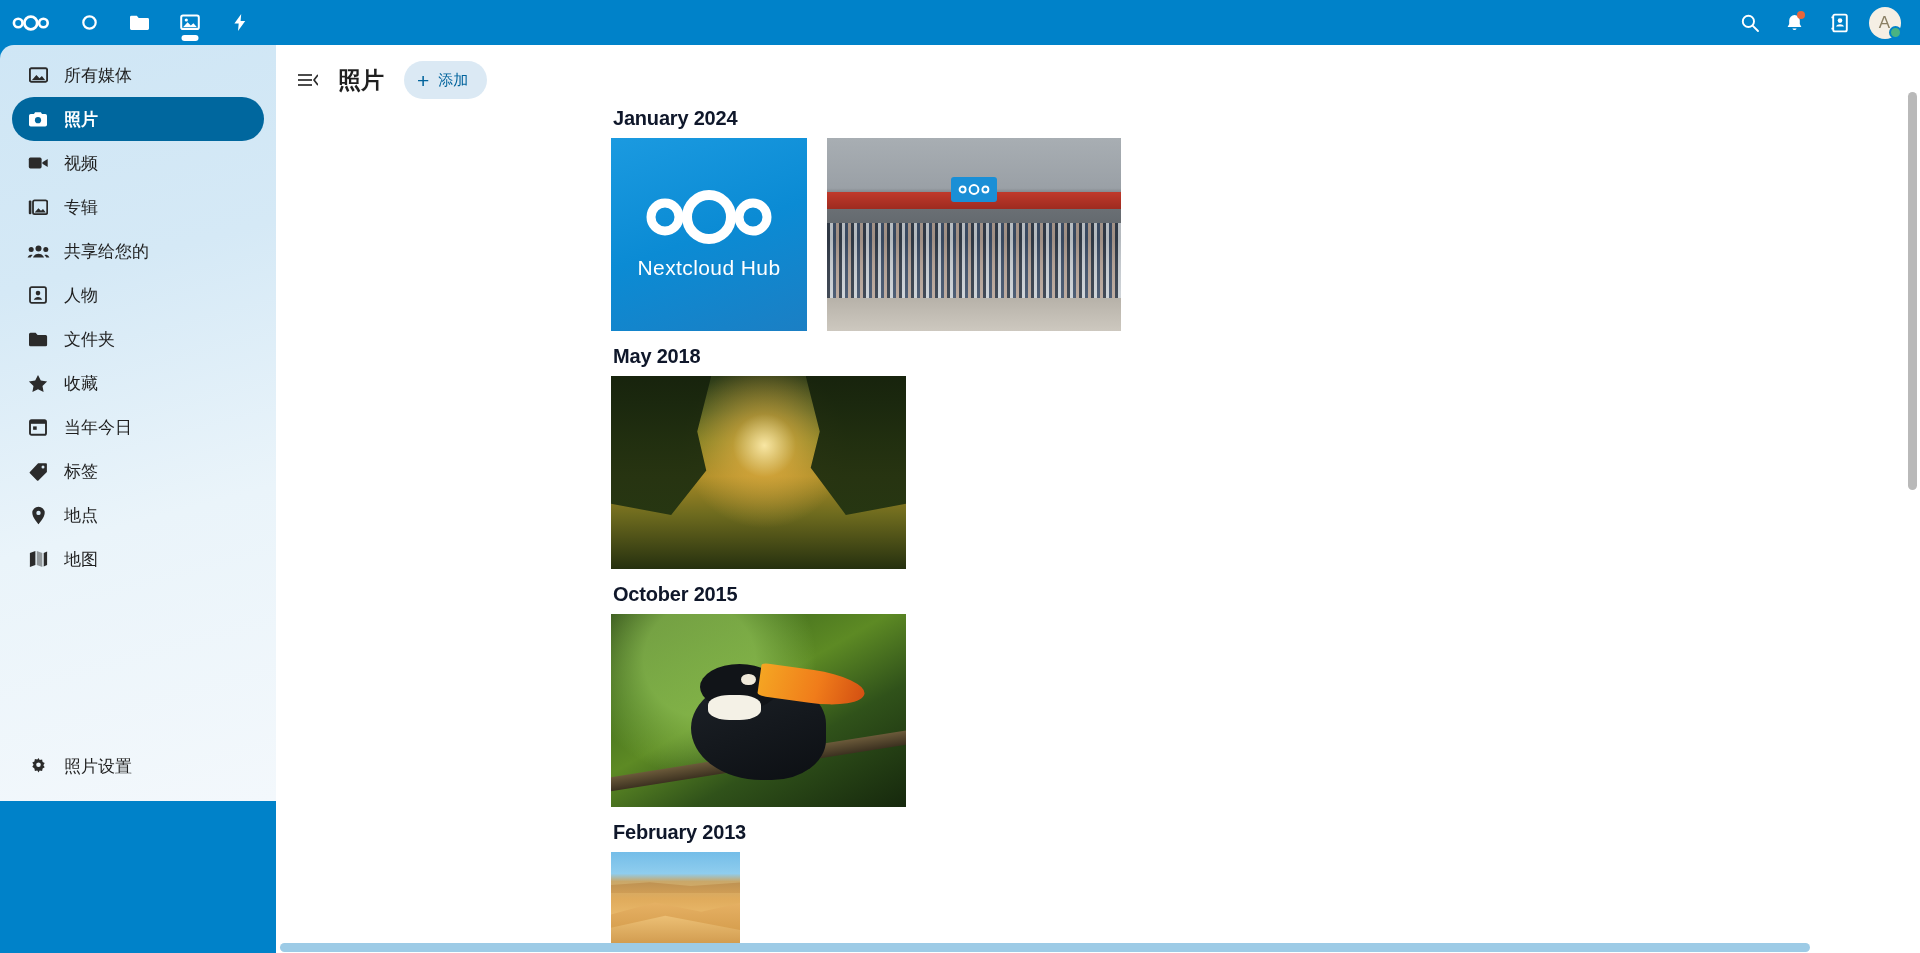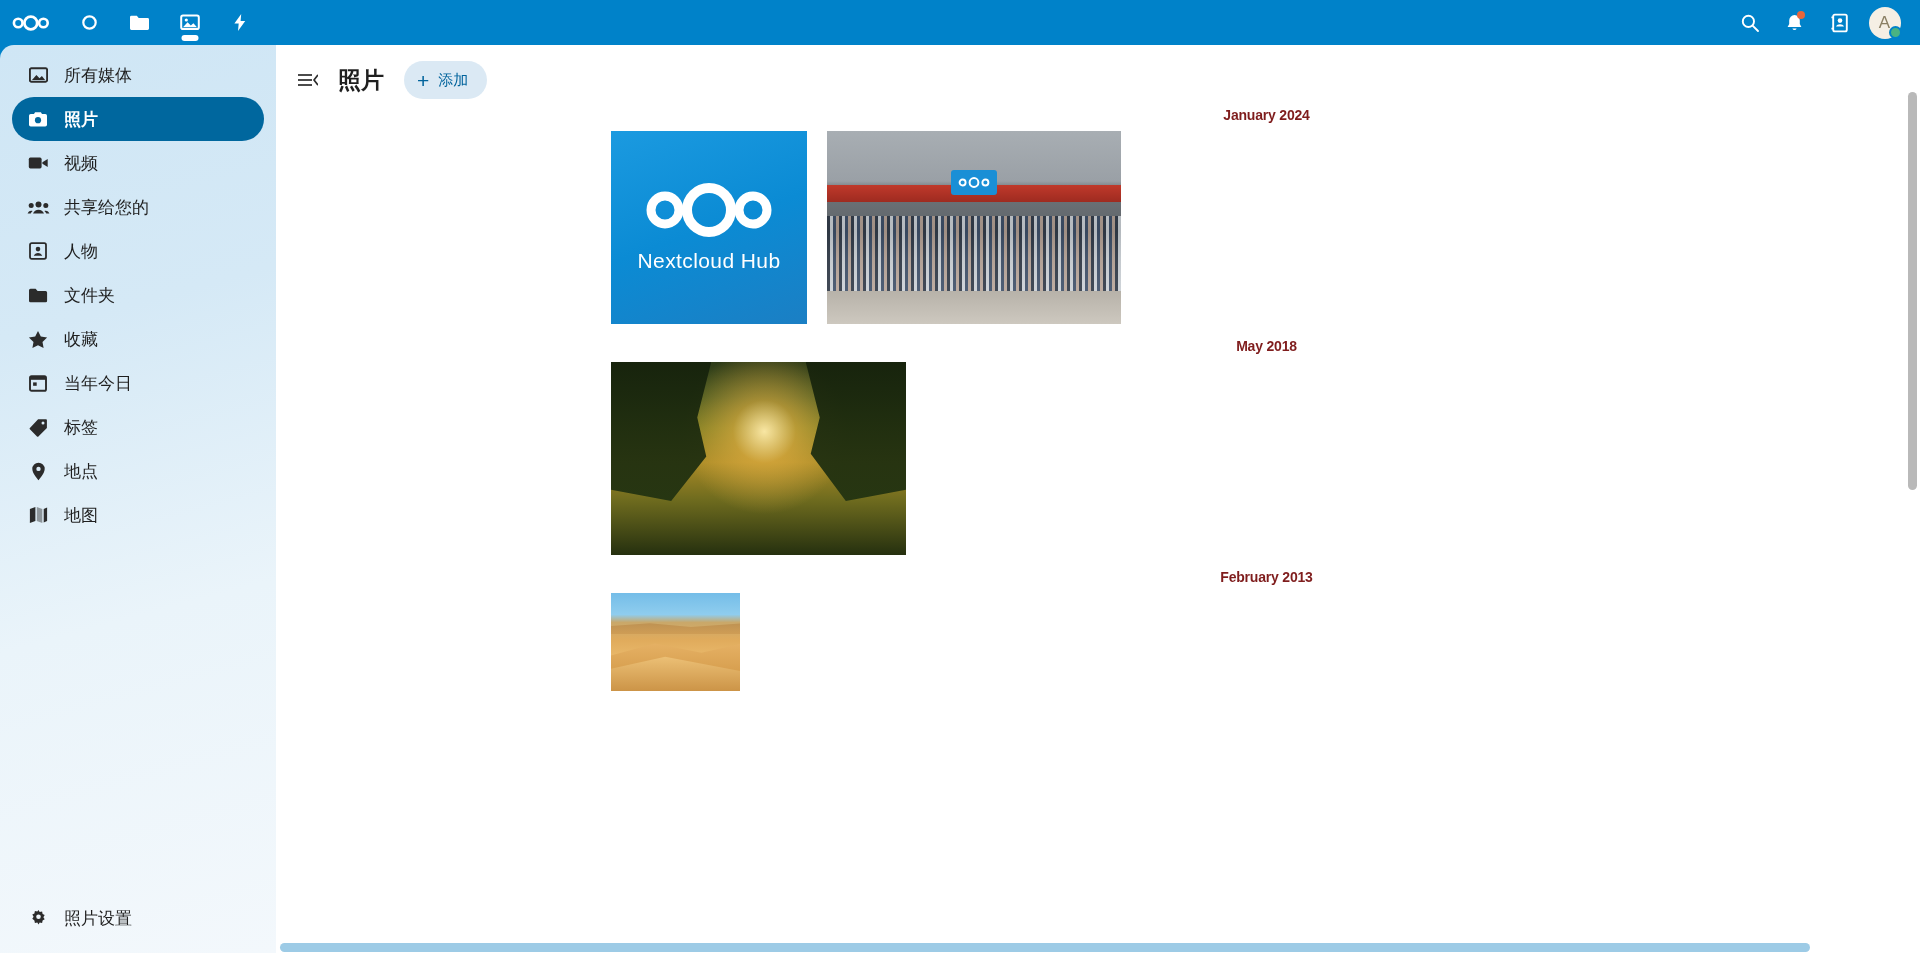--- a/index.html
+++ b/index.html
@@ -134,21 +134,21 @@
     top: 45px;
     left: 0;
     width: 1920px;
     height: 908px;
     display: flex;
   }
 
   
   .sidebar {
     width: 276px;
-    height: 908px;
+    height: 756px;
     background: linear-gradient(165deg, #cfe6f5 0%, #d5e9f6 30%, #eaf4fa 62%, #f3f8fc 100%);
     border-top-left-radius: 14px;
     display: flex;
     flex-direction: column;
     position: relative;
     overflow: hidden;
   }
 
   .sidebar-list {
     padding: 8px 12px 0 12px;
@@ -267,26 +267,25 @@
   }
 
   .photos-area {
     padding-left: 335px;
     padding-top: 6px;
   }
 
   .month-group { margin-bottom: 0; }
 
   .month-title {
-    font-size: 14px;
+    font-size: 20px;
     font-weight: bold;
-    color: #7f1d1d;
+    color: #0f172a;
     margin: 0 0 8px 2px;
     letter-spacing: -0.2px;
-    text-align: center;
   }
 
   .thumb-row {
     display: flex;
     gap: 20px;
     margin-bottom: 14px;
   }
 
   .thumb {
     height: 193px;
@@ -579,20 +578,30 @@
         <div class="nav-item">
           <span class="nav-icon">
             <svg width="21" height="14" viewBox="0 0 21 14">
               <rect x="0.8" y="1.6" width="12.8" height="10.8" rx="1.6" fill="#2b2b2b"></rect>
               <path d="M14.4 6.2l5.3-3.3v8.2l-5.3-3.3z" fill="#2b2b2b"></path>
             </svg>
           </span>
           <span>视频</span>
         </div>
 
+        <div class="nav-item">
+          <span class="nav-icon">
+            <svg width="20" height="17" viewBox="0 0 20 17">
+              <rect x="0.8" y="1.4" width="2.6" height="13.8" rx="1" fill="#2b2b2b"></rect>
+              <rect x="5" y="1.4" width="14.2" height="13.8" rx="1.6" fill="none" stroke="#2b2b2b" stroke-width="1.8"></rect>
+              <path d="M6.6 13.4l3.8-4.2 2.6 2.6 2-1.8 2.8 3.4z" fill="#2b2b2b"></path>
+            </svg>
+          </span>
+          <span>专辑</span>
+        </div>
 
         <div class="nav-item">
           <span class="nav-icon">
             <svg width="23" height="15" viewBox="0 0 23 15">
               <circle cx="11.5" cy="4.4" r="3" fill="#2b2b2b"></circle>
               <circle cx="4.2" cy="5.4" r="2.5" fill="#2b2b2b"></circle>
               <circle cx="18.8" cy="5.4" r="2.5" fill="#2b2b2b"></circle>
               <path d="M6 13.6c.9-2.5 3-3.8 5.5-3.8s4.6 1.3 5.5 3.8z" fill="#2b2b2b"></path>
               <path d="M0.6 13.6c.6-1.9 1.9-2.9 3.6-2.9.5 0 1 .1 1.4.2-.9.7-1.5 1.6-1.9 2.7z" fill="#2b2b2b"></path>
               <path d="M22.4 13.6c-.6-1.9-1.9-2.9-3.6-2.9-.5 0-1 .1-1.4.2.9.7 1.5 1.6 1.9 2.7z" fill="#2b2b2b"></path>
@@ -749,20 +758,35 @@
           <div class="thumb-row">
             <div class="thumb w3">
               <div class="art-field">
                 <div class="field-trees-l"></div>
                 <div class="field-trees-r"></div>
               </div>
             </div>
           </div>
         </section>
 
+        <section class="month-group">
+          <h2 class="month-title">October 2015</h2>
+          <div class="thumb-row">
+            <div class="thumb w3">
+              <div class="art-toucan">
+                <div class="toucan-branch"></div>
+                <div class="toucan-body"></div>
+                <div class="toucan-head"></div>
+                <div class="toucan-bib"></div>
+                <div class="toucan-beak"></div>
+                <div class="toucan-eye"></div>
+              </div>
+            </div>
+          </div>
+        </section>
 
         <section class="month-group">
           <h2 class="month-title">February 2013</h2>
           <div class="thumb-row">
             <div class="thumb partial">
               <div class="art-desert">
                 <div class="dune-far"></div>
                 <div class="dune-mid"></div>
                 <div class="dune-near"></div>
               </div>

